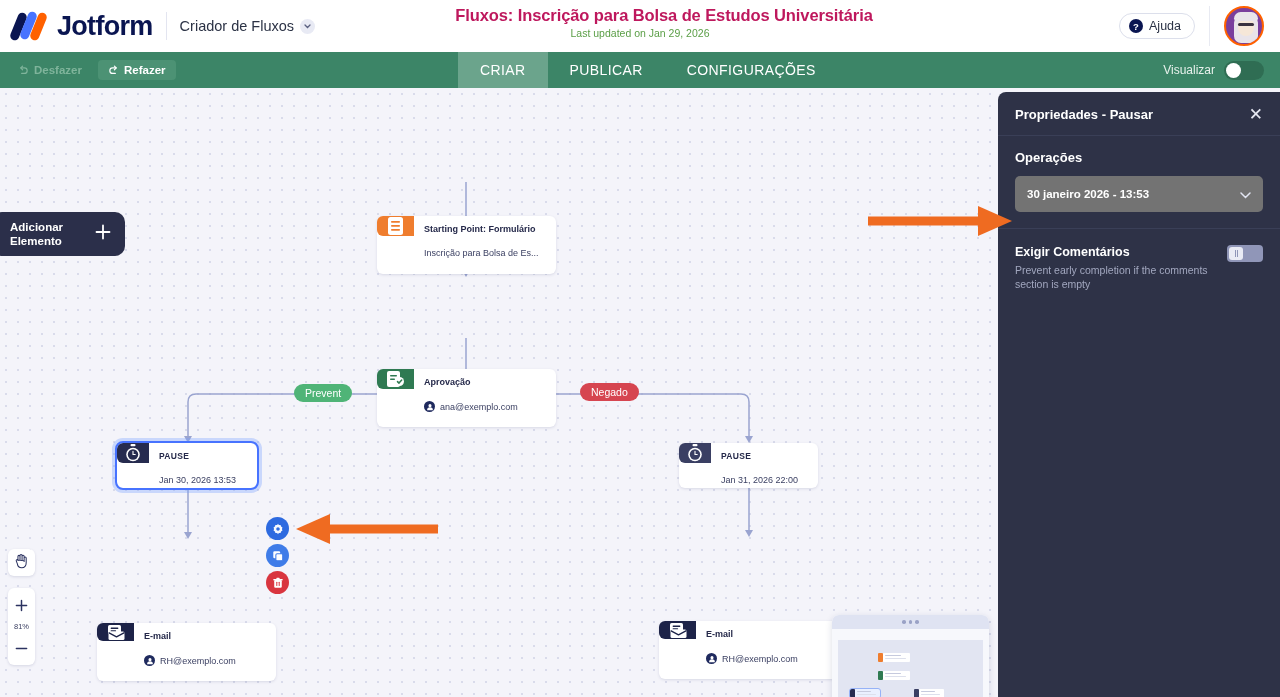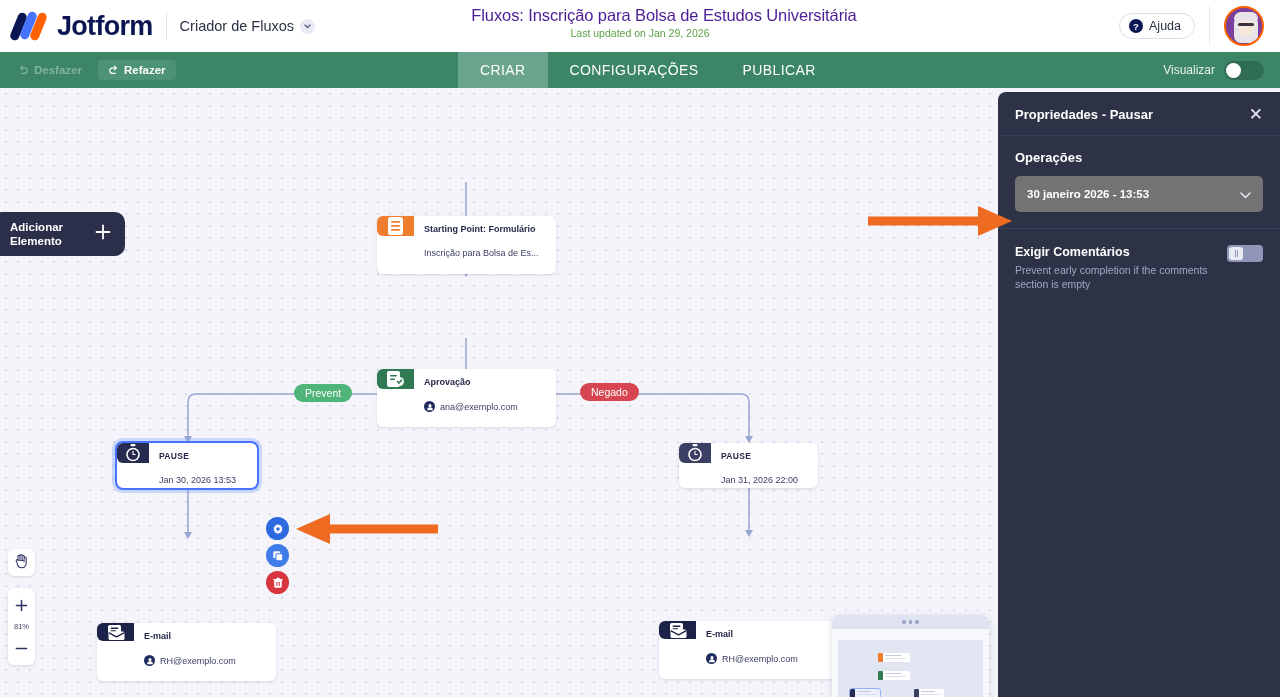--- a/index.html
+++ b/index.html
@@ -28,21 +28,21 @@
   .jf-word { font-size: 27px; font-weight: bold; color: #0a1551; letter-spacing: -0.7px; }
   .vdiv { width: 1px; height: 28px; background: #e3e5f0; margin: 0 13px; }
   .maker-label { font-size: 14.5px; color: #2b3245; display: flex; align-items: center; gap: 6px; }
   .caret-pill {
     width: 15px; height: 15px; border-radius: 50%; background: #e8eaf4;
     display: inline-flex; align-items: center; justify-content: center;
   }
   .caret-pill svg { display: block; }
 
   .title-block { position: absolute; left: 0; right: 0; top: 6px; text-align: center; pointer-events: none; }
-  .flow-title { font-size: 16.5px; font-weight: normal; color: #4c1d95; letter-spacing: -0.1px; margin-left: 48px; }
+  .flow-title { font-size: 16.5px; font-weight: bold; color: #be185d; letter-spacing: -0.1px; margin-left: 48px; }
   .flow-sub { font-size: 10.5px; color: #5a9e46; margin-top: 2px; }
 
   .top-right { margin-left: auto; display: flex; align-items: center; height: 52px; }
   .help-btn {
     display: flex; align-items: center; gap: 6px;
     border: 1px solid #dcdfeb; border-radius: 16px;
     padding: 5px 13px 5px 9px; font-size: 12.5px; color: #2b3245;
     background: #fff; cursor: pointer;
   }
   .qmark {
@@ -272,22 +272,22 @@
         <svg width="11" height="11" viewBox="0 0 12 12">
             <path d="M8.8 3.2H5a3 3 0 000 6h3" stroke="#ffffff" stroke-width="1.3" fill="none" stroke-linecap="round"></path>
             <path d="M7 1.2l2 2-2 2" stroke="#ffffff" stroke-width="1.3" fill="none" stroke-linecap="round" stroke-linejoin="round"></path>
           </svg>
         <span>Refazer</span>
       </div>
     </div>
 
     <div class="tabs">
       <div class="tab active">CRIAR</div>
+      <div class="tab">PUBLICAR</div>
       <div class="tab">CONFIGURAÇÕES</div>
-      <div class="tab">PUBLICAR</div>
     </div>
 
     <div class="prev-wrap">
       <span class="prev-label">Visualizar</span>
       <span class="toggle-pill">
           <span class="toggle-knob"></span>
         </span>
     </div>
   </div>
 

